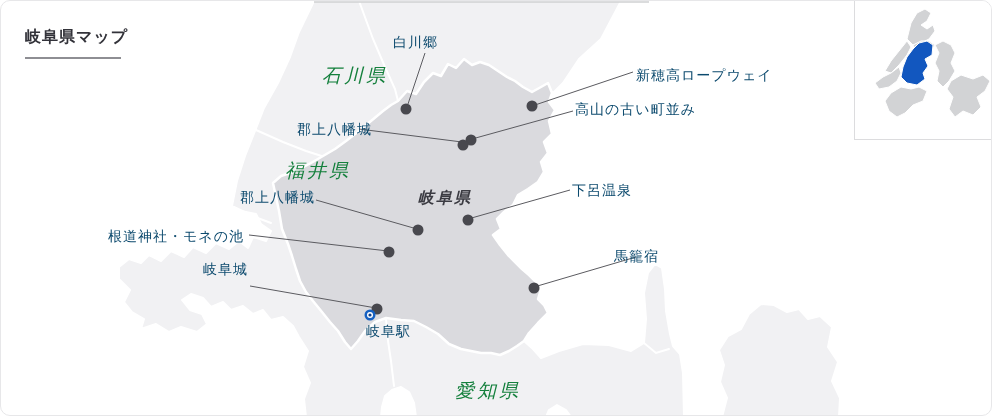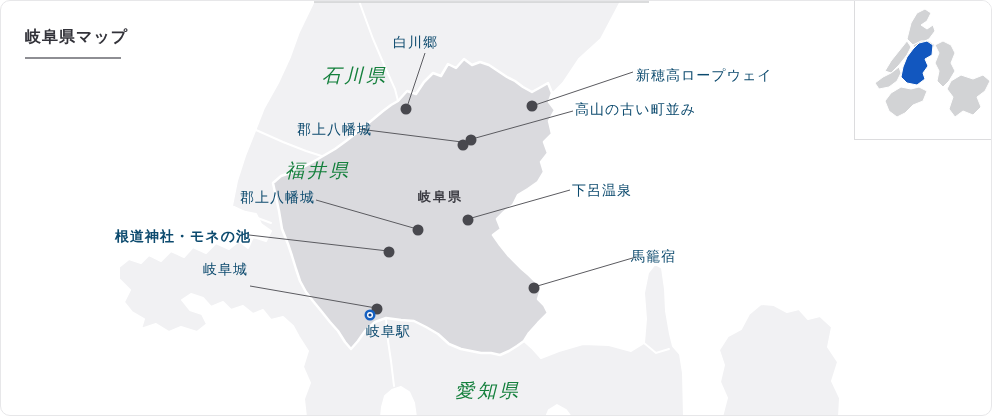--- a/index.html
+++ b/index.html
@@ -4,21 +4,21 @@
 <style>
   html,body{margin:0;padding:0;background:#fff;}
   .stage{position:relative;width:992px;height:416px;background:#ffffff;
          border-radius:10px;overflow:hidden;border:1px solid #e7e7e9;box-sizing:border-box;
          font-family:"Liberation Sans","DejaVu Sans",sans-serif;}
   .map-svg{position:absolute;left:0;top:0;}
   .title{position:absolute;left:24px;top:26px;font-size:16px;font-weight:bold;
          color:#33333a;letter-spacing:1px;white-space:nowrap;}
   .title-underline{position:absolute;left:24px;top:56px;width:96px;height:2px;background:#8e8e93;}
   .pref-label{position:absolute;font-size:19px;color:#15803d;letter-spacing:3px;white-space:nowrap;font-style:italic;}
-  .gifu-label{position:absolute;font-size:13px;font-weight:bold;color:#3b3b42;letter-spacing:2px;white-space:nowrap;}
+  .gifu-label{position:absolute;font-size:16px;font-weight:bold;color:#3b3b42;letter-spacing:2px;white-space:nowrap;font-style:italic;}
   .poi-label{position:absolute;font-size:14px;color:#0c4a6e;letter-spacing:1px;white-space:nowrap;}
   .inset{position:absolute;left:853px;top:0;width:139px;height:139px;background:#fff;
          border-left:1px solid #dcdcde;border-bottom:1px solid #dcdcde;box-sizing:border-box;}
 </style>
 </head>
 <body>
 
 <div class="stage">
 
   <svg class="map-svg" width="992" height="416" viewBox="0 0 992 416">
@@ -111,22 +111,22 @@
   <div class="pref-label" style="left:272px;top:157px;margin-left:12px;">福井県</div>
   <div class="pref-label" style="left:436px;top:377px;margin-left:18px;">愛知県</div>
   <div class="gifu-label" style="left:417px;top:187px;">岐阜県</div>
 
   <div class="poi-label" style="left:392px;top:33px;">白川郷</div>
   <div class="poi-label" style="left:635px;top:66px;">新穂高ロープウェイ</div>
   <div class="poi-label" style="left:574px;top:100px;">高山の古い町並み</div>
   <div class="poi-label" style="left:296px;top:120px;">郡上八幡城</div>
   <div class="poi-label" style="left:571px;top:181px;">下呂温泉</div>
   <div class="poi-label" style="left:239px;top:188px;">郡上八幡城</div>
-  <div class="poi-label" style="left:114px;top:227px;font-weight:bold;">根道神社・モネの池</div>
-  <div class="poi-label" style="left:630px;top:247px;">馬籠宿</div>
+  <div class="poi-label" style="left:107px;top:227px;">根道神社・モネの池</div>
+  <div class="poi-label" style="left:613px;top:247px;">馬籠宿</div>
   <div class="poi-label" style="left:202px;top:260px;">岐阜城</div>
   <div class="poi-label" style="left:345px;top:322px;padding-left:20px;">岐阜駅</div>
 
   <div class="inset">
     <svg width="139" height="139" viewBox="0 0 139 139">
       <g fill="#d2d3d5" stroke="#ffffff" stroke-width="1" stroke-linejoin="round">
         <path d="M52,38 L56,22 L62,12 L70,8 L76,12 L72,20 L66,24 L72,28 L78,24 L80,30 L74,38 L66,42 L58,44 Z"></path>
         <path d="M52,40 L44,50 L36,60 L30,70 L36,72 L44,64 L52,54 L56,46 Z"></path>
         <path d="M58,44 L66,40 L74,40 L80,44 L76,50 L66,50 L60,48 Z"></path>
         <path d="M44,66 L36,72 L28,76 L20,82 L24,88 L34,86 L42,80 L46,72 Z"></path>

